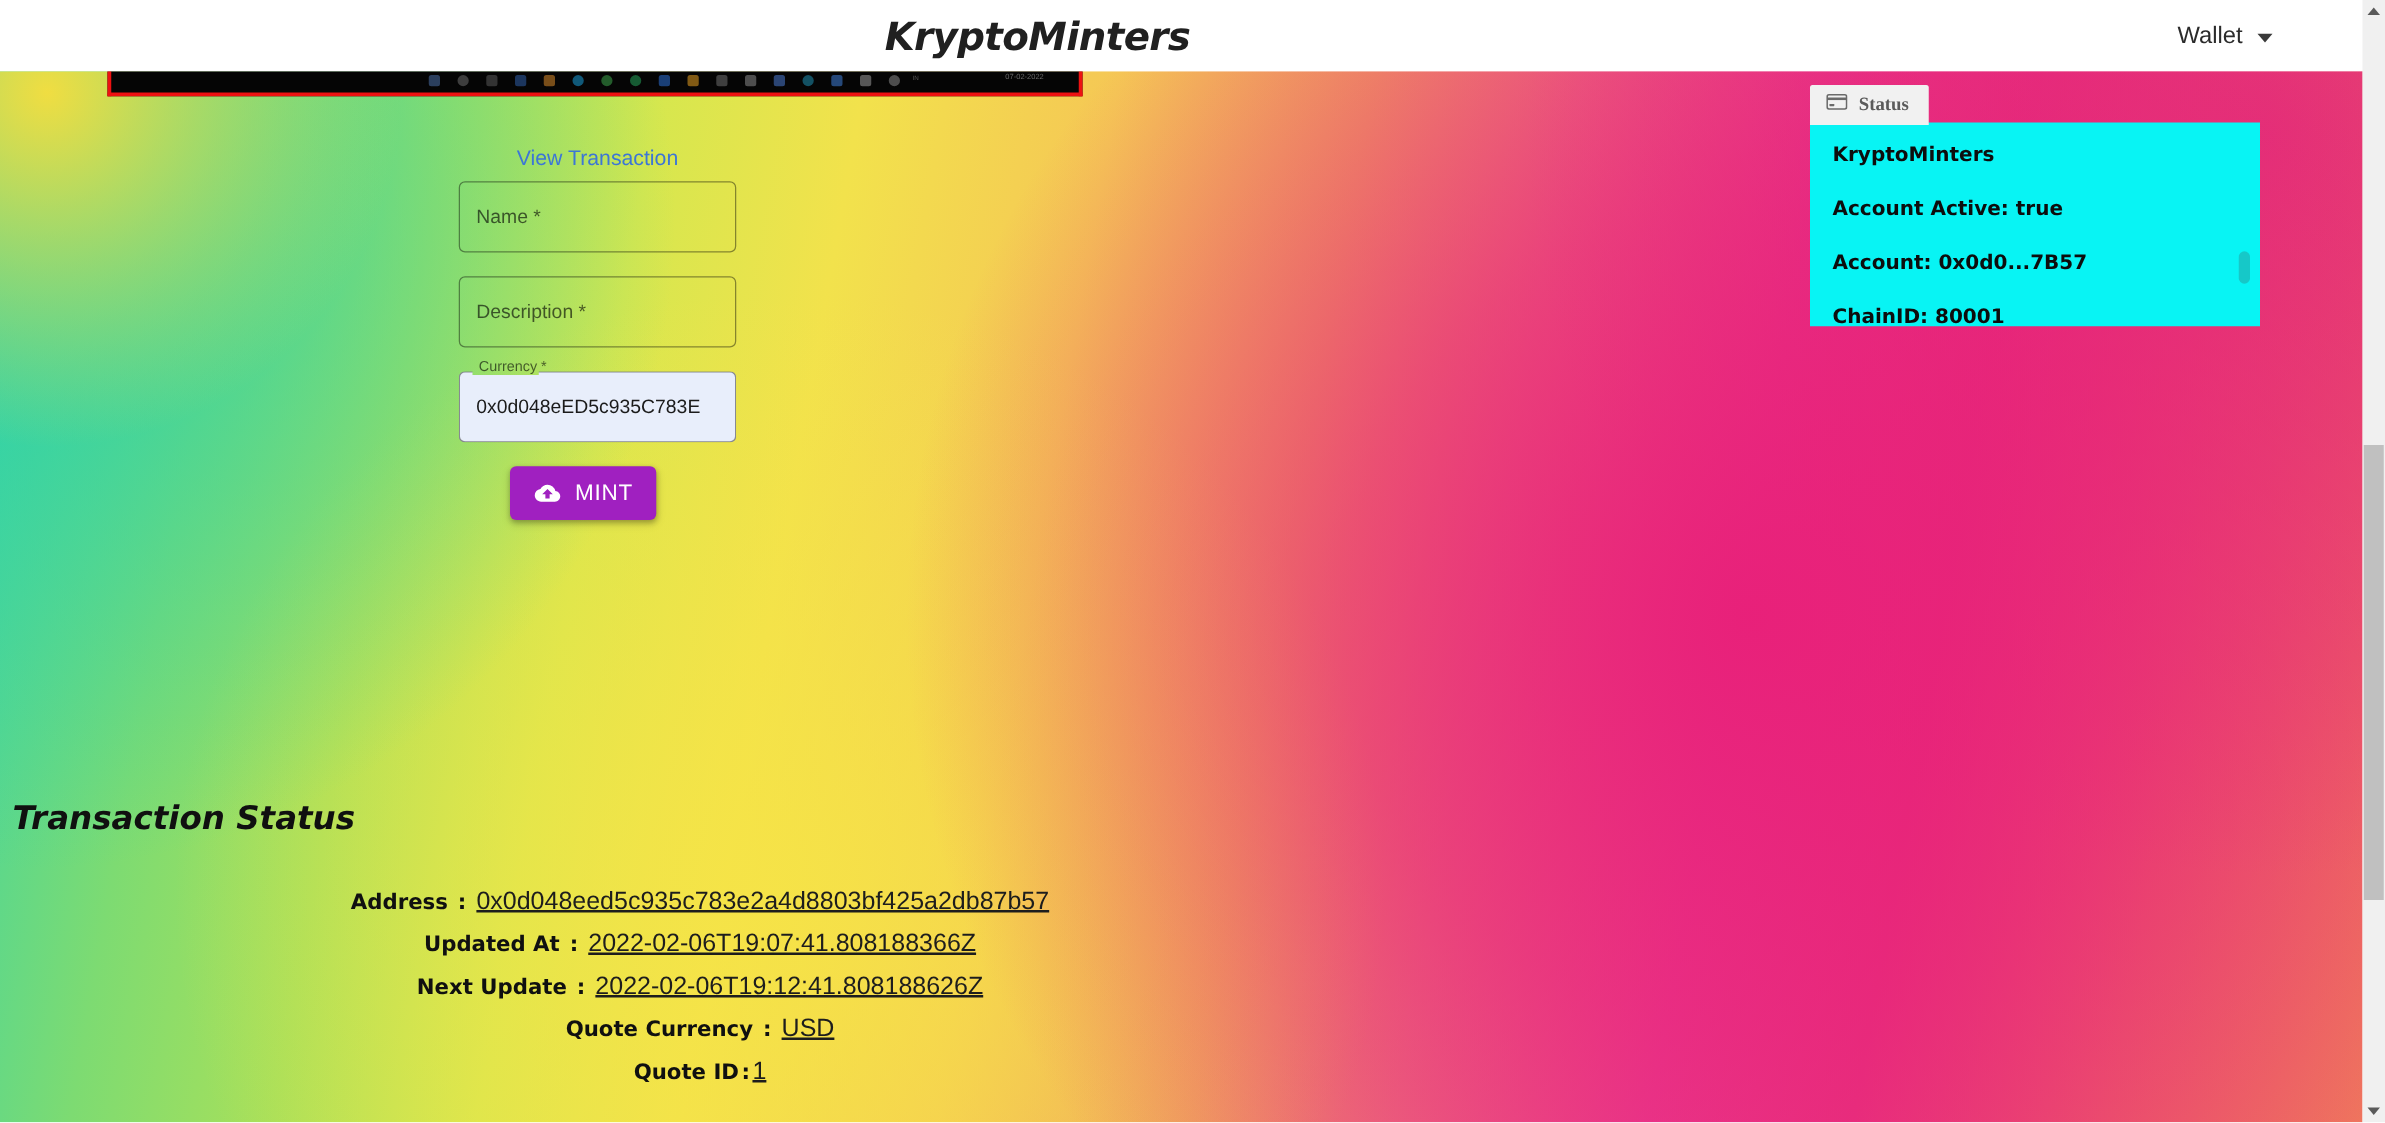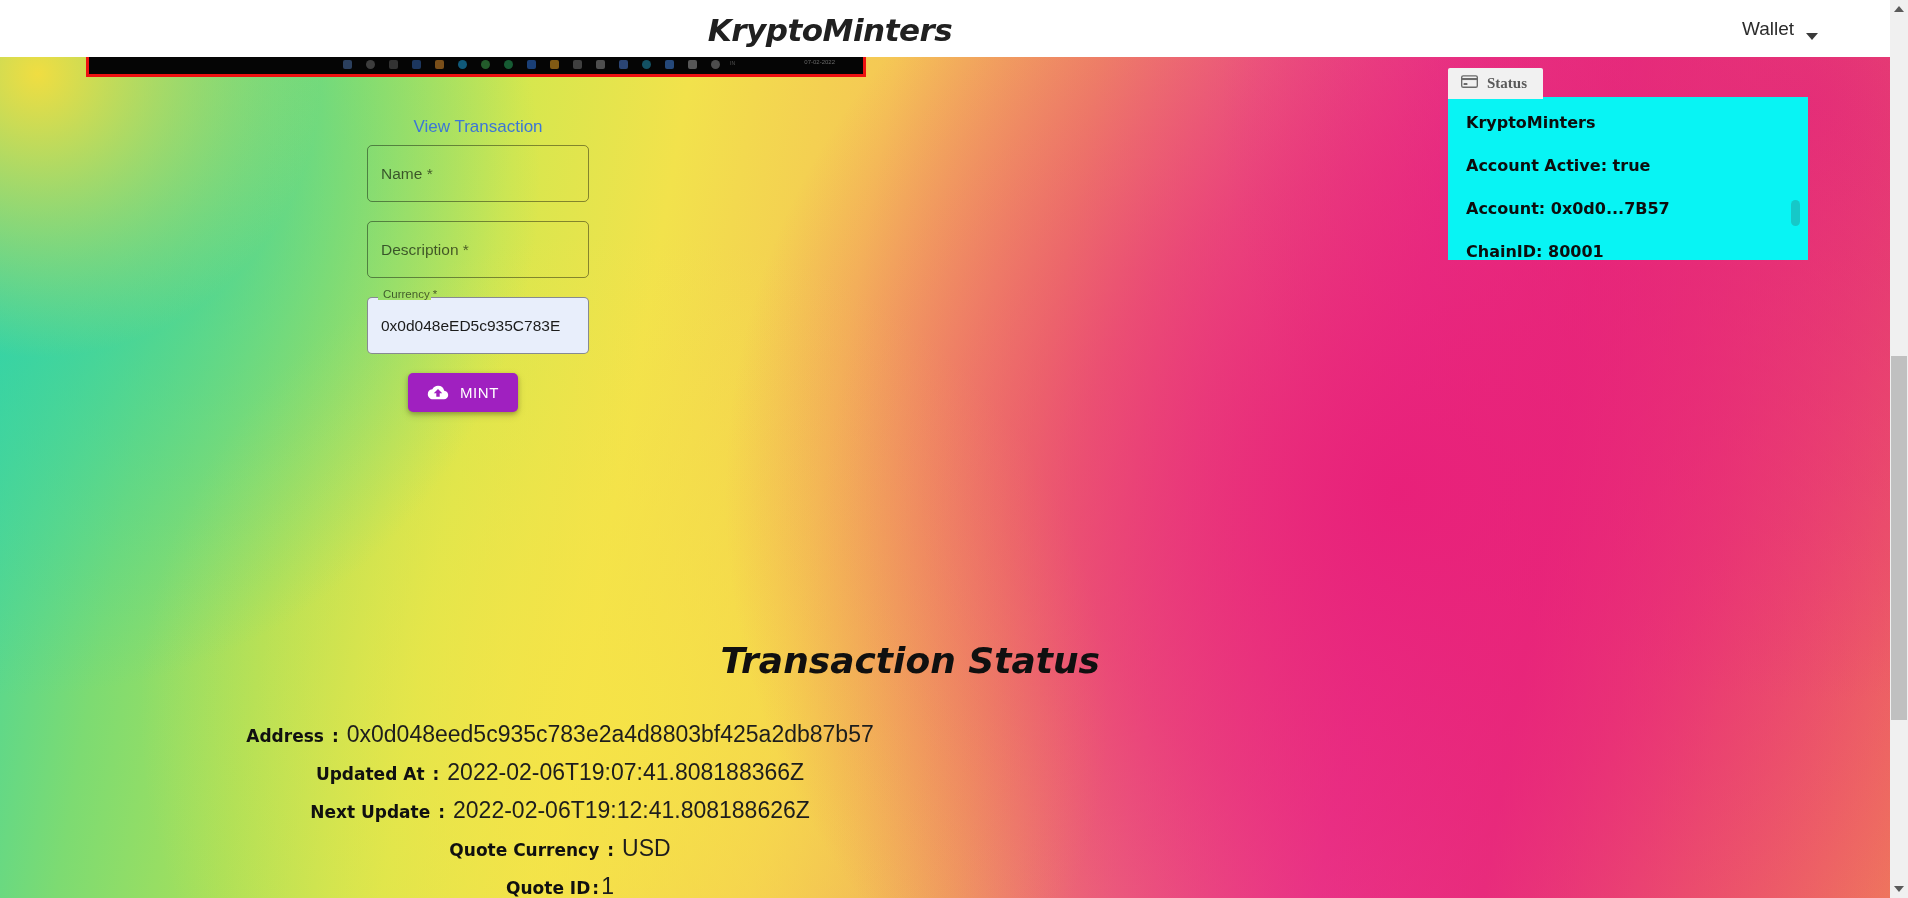--- a/index.html
+++ b/index.html
@@ -38,21 +38,21 @@
     font-size: 31px;
     color: #202020;
     letter-spacing: -0.5px;
     padding-right: 230px;
   }
   .appbar-wallet {
     position: absolute;
     right: 72px;
     top: 18px;
     display: flex;
-    align-items: flex-end;
+    align-items: center;
     gap: 12px;
     cursor: pointer;
   }
   .appbar-wallet .label {
     font-size: 19px;
     color: #2b2b2b;
     font-family: "Liberation Sans", sans-serif;
   }
   .caret-down {
     width: 0; height: 0;
@@ -219,41 +219,41 @@
   .mint-btn {
     display: inline-flex;
     align-items: center;
     gap: 11px;
     background: #a020c0;
     color: #ffffff;
     border: none;
     border-radius: 5px;
     padding: 11px 19px;
     margin-left: 41px;
-    font-size: 15px;
+    font-size: 18px;
     font-family: "Liberation Sans", sans-serif;
     letter-spacing: 0.6px;
     cursor: pointer;
     box-shadow: 0 2px 4px rgba(0,0,0,0.22), 0 3px 8px rgba(0,0,0,0.15);
   }
   .mint-btn svg { display: block; }
 
   
   .tx-status {
     position: absolute;
     left: 0;
     top: 583px;
     width: 1100px;
   }
   .tx-title {
-    text-align: right;
+    text-align: left;
     font-family: "DejaVu Sans", sans-serif;
     font-style: italic;
     font-weight: bold;
-    font-size: 36px;
+    font-size: 26px;
     color: #101010;
     margin: 0 0 40px 0;
     padding-left: 10px;
   }
   .tx-row {
     display: flex;
     justify-content: center;
     align-items: baseline;
     gap: 8px;
     margin-bottom: 11px;
@@ -267,23 +267,24 @@
     white-space: nowrap;
   }
   .tx-sep {
     font-family: "DejaVu Sans", sans-serif;
     font-weight: bold;
     font-size: 17px;
     color: #101010;
   }
   .tx-value {
     font-family: "Liberation Sans", sans-serif;
-    font-size: 23px;
+    font-size: 20px;
     color: #1d1d1d;
     white-space: nowrap;
+    text-decoration: underline;
   }
 
   
   .status-panel-wrap {
     position: absolute;
     left: 1448px;
     top: 11px;
     width: 360px;
     z-index: 30;
   }

